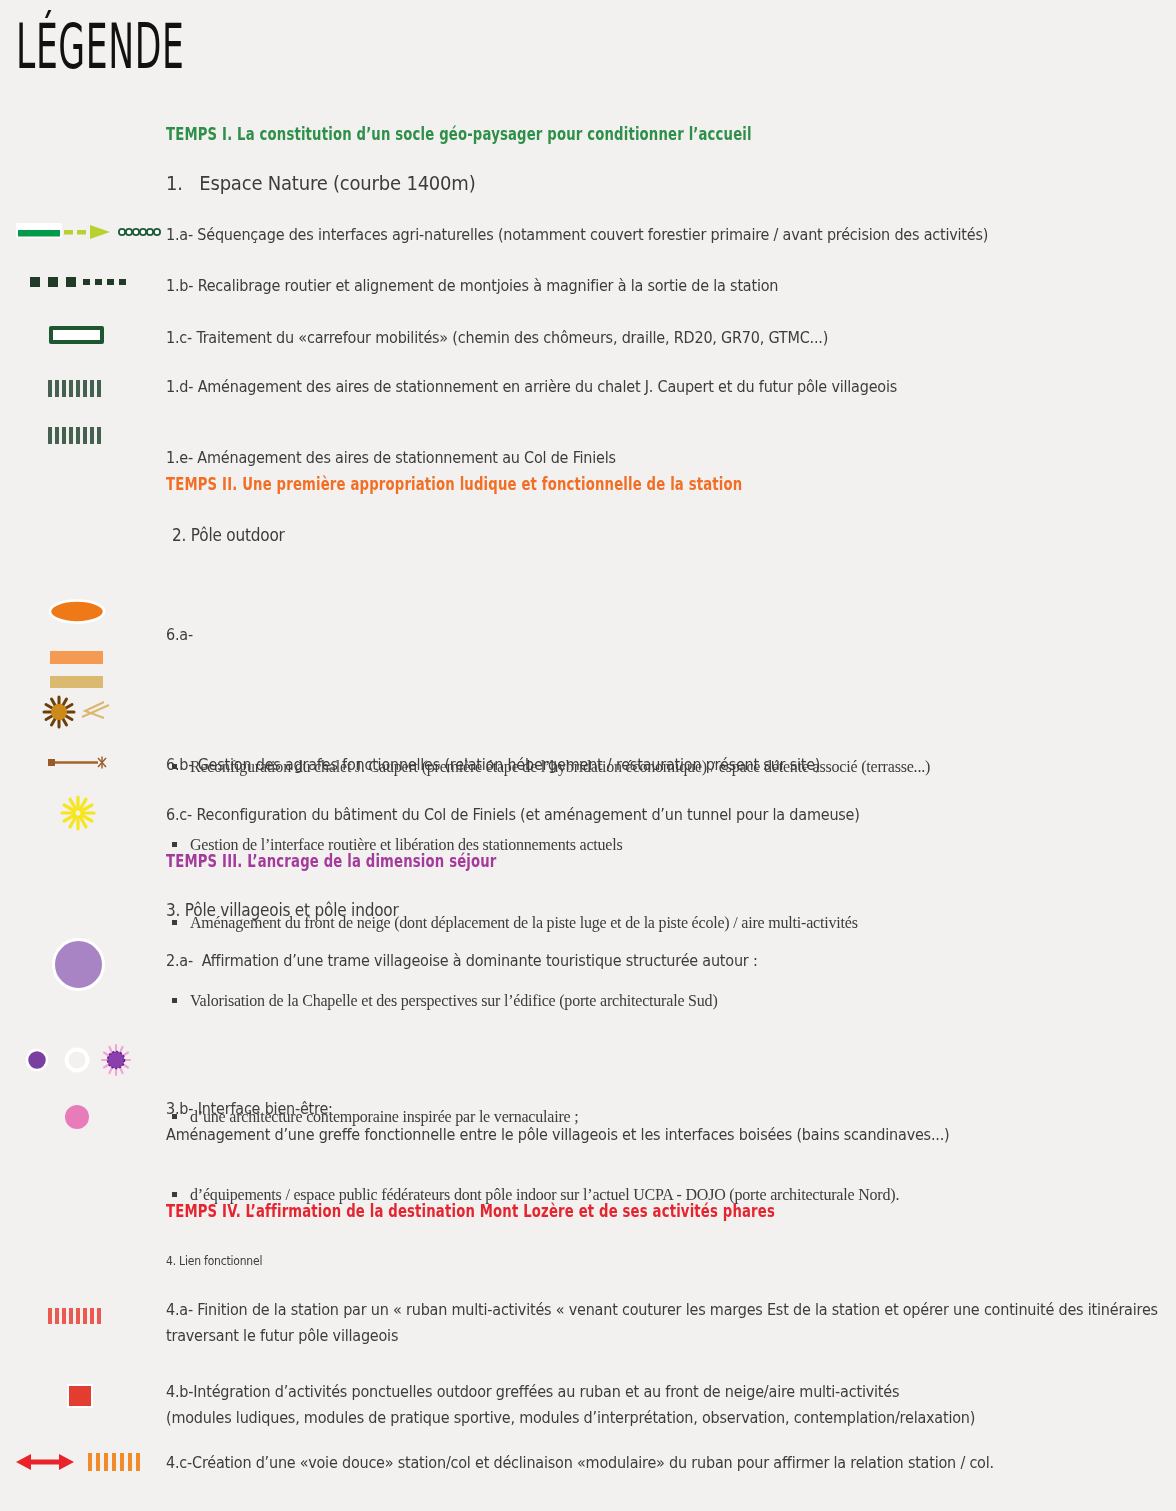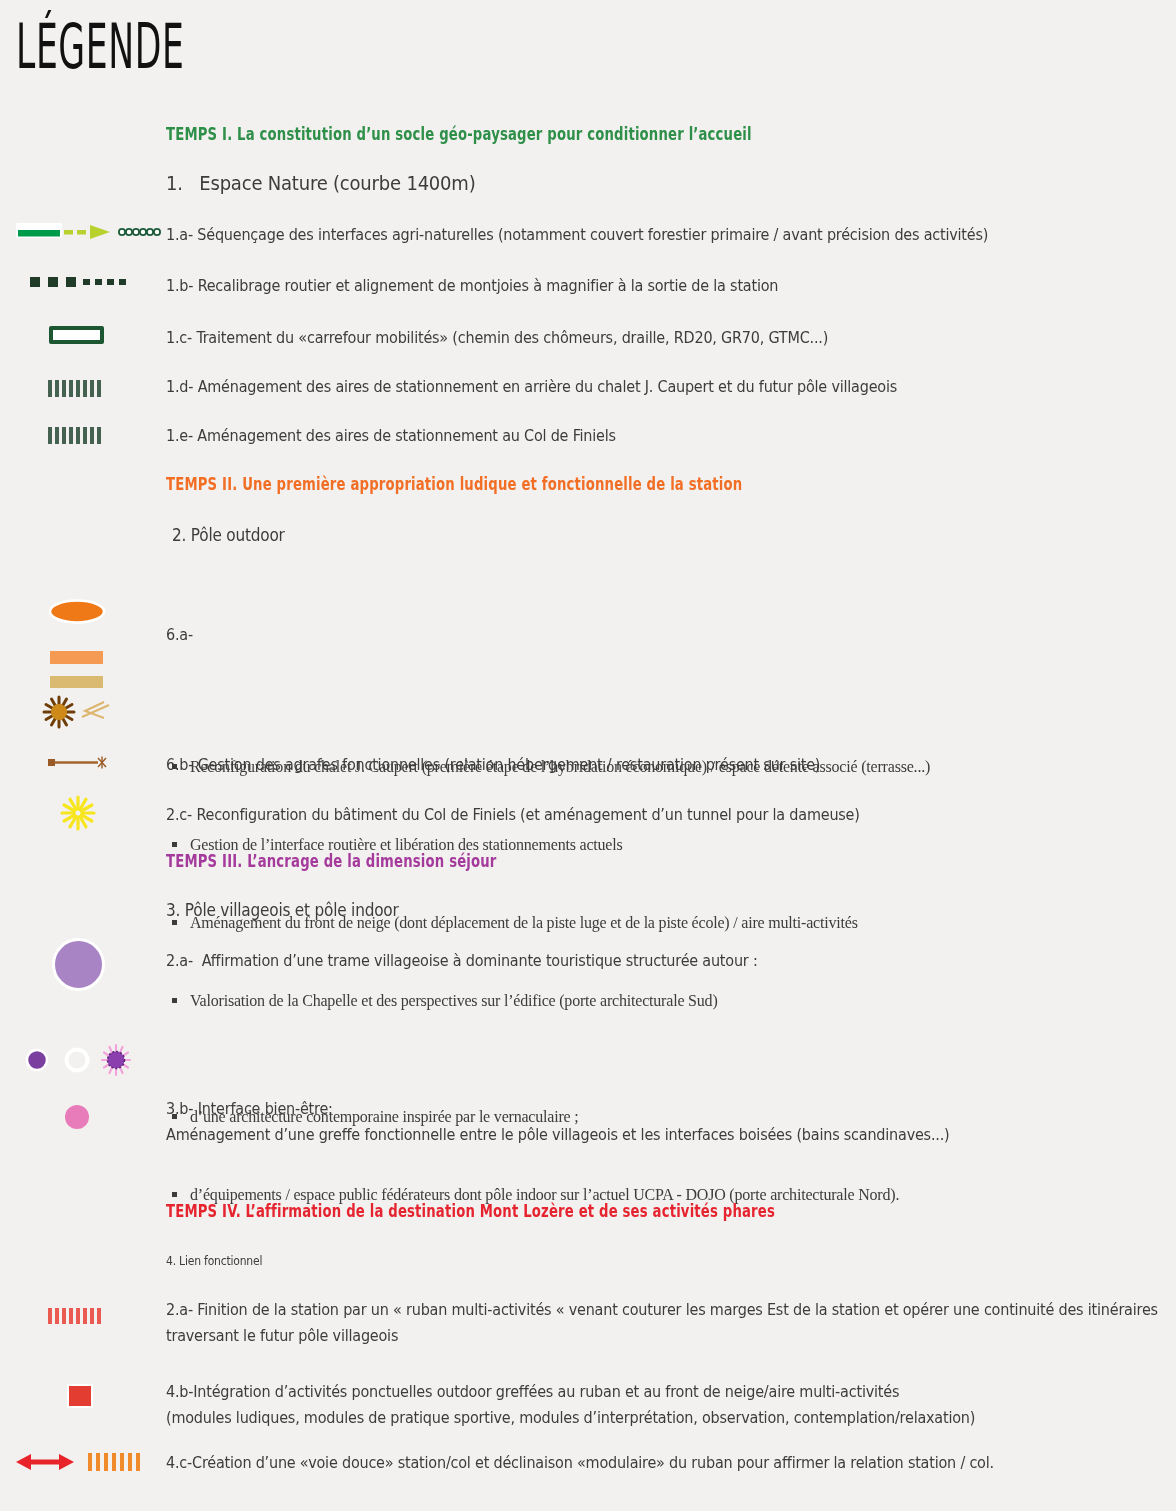--- a/index.html
+++ b/index.html
@@ -104,21 +104,21 @@
   <div class="hatch green" style="left:48px;top:427px">
     <i></i>
       <i></i>
       <i></i>
       <i></i>
       <i></i>
       <i></i>
       <i></i>
       <i></i>
   </div>
-  <div class="row" style="top:423px">1.e- Aménagement des aires de stationnement au Col de Finiels</div>
+  <div class="row" style="top:445px">1.e- Aménagement des aires de stationnement au Col de Finiels</div>
 
   <div class="heading c-orange" style="top:474px">TEMPS II. Une première appropriation ludique et fonctionnelle de la station</div>
 
   <div class="row" style="top:522px;left:172px;font-size:17px">2. Pôle outdoor</div>
 
   <svg class="icon" style="left:47px;top:598px" width="60" height="27" viewBox="0 0 60 27">
     <ellipse cx="30" cy="13.5" rx="27" ry="11" fill="#ef7817" stroke="#ffffff" stroke-width="2.5"></ellipse>
   </svg>
   <div class="bar" style="left:50px;top:651px;width:53px;height:13px;background:#f59a52"></div>
   <div class="bar" style="left:50px;top:676px;width:53px;height:12px;background:#d9ba70"></div>
@@ -173,21 +173,21 @@
       <line x1="16" y1="21.5" x2="10" y2="31.9"></line>
         <line x1="14.5" y1="20" x2="4.1" y2="26"></line>
       <line x1="14" y1="18" x2="2" y2="18"></line>
         <line x1="14.5" y1="16" x2="4.1" y2="10"></line>
       <line x1="16" y1="14.5" x2="10" y2="4.1"></line>
         <line x1="18" y1="14" x2="18" y2="2"></line>
       <line x1="20" y1="14.5" x2="26" y2="4.1"></line>
         <line x1="21.5" y1="16" x2="31.9" y2="10"></line>
     </g>
   </svg>
-  <div class="row" style="top:802px">2.c- Reconfiguration du bâtiment du Col de Finiels (et aménagement d’un tunnel pour la dameuse)</div>
+  <div class="row" style="top:802px">6.c- Reconfiguration du bâtiment du Col de Finiels (et aménagement d’un tunnel pour la dameuse)</div>
 
   <div class="heading c-purple" style="top:851px">TEMPS III. L’ancrage de la dimension séjour</div>
 
   <div class="row" style="top:897px;font-size:17px">3. Pôle villageois et pôle indoor</div>
 
   <div class="circle" style="left:52px;top:938px;width:47px;height:47px;background:#a884c4;border:3px solid #ffffff"></div>
   <div class="row" style="top:948px">2.a-  Affirmation d’une trame villageoise à dominante touristique structurée autour :</div>
 
   <svg class="icon" style="left:20px;top:1040px" width="120" height="40" viewBox="0 0 120 40">
     <circle cx="17" cy="20" r="10" fill="#7b3fa0" stroke="#ffffff" stroke-width="2.5"></circle>
@@ -226,21 +226,21 @@
   <div class="hatch red" style="left:48px;top:1308px">
     <i></i>
       <i></i>
       <i></i>
       <i></i>
       <i></i>
       <i></i>
       <i></i>
       <i></i>
   </div>
-  <div class="row" style="top:1297px">2.a- Finition de la station par un « ruban multi-activités « venant couturer les marges Est de la station et opérer une continuité des itinéraires traversant le futur pôle villageois</div>
+  <div class="row" style="top:1297px">4.a- Finition de la station par un « ruban multi-activités « venant couturer les marges Est de la station et opérer une continuité des itinéraires traversant le futur pôle villageois</div>
 
   <div class="bar" style="left:67px;top:1384px;width:22px;height:20px;background:#e23d30;border:2px solid #ffffff"></div>
   <div class="row" style="top:1379px">4.b-Intégration d’activités ponctuelles outdoor greffées au ruban et au front de neige/aire multi-activités
 (modules ludiques, modules de pratique sportive, modules d’interprétation, observation, contemplation/relaxation)</div>
 
   <svg class="icon" style="left:16px;top:1451px" width="58" height="22" viewBox="0 0 58 22">
     <line x1="12" y1="11" x2="46" y2="11" stroke="#e8242a" stroke-width="5"></line>
     <polygon points="0,11 15,3 15,19" fill="#e8242a"></polygon>
     <polygon points="58,11 43,3 43,19" fill="#e8242a"></polygon>
   </svg>

